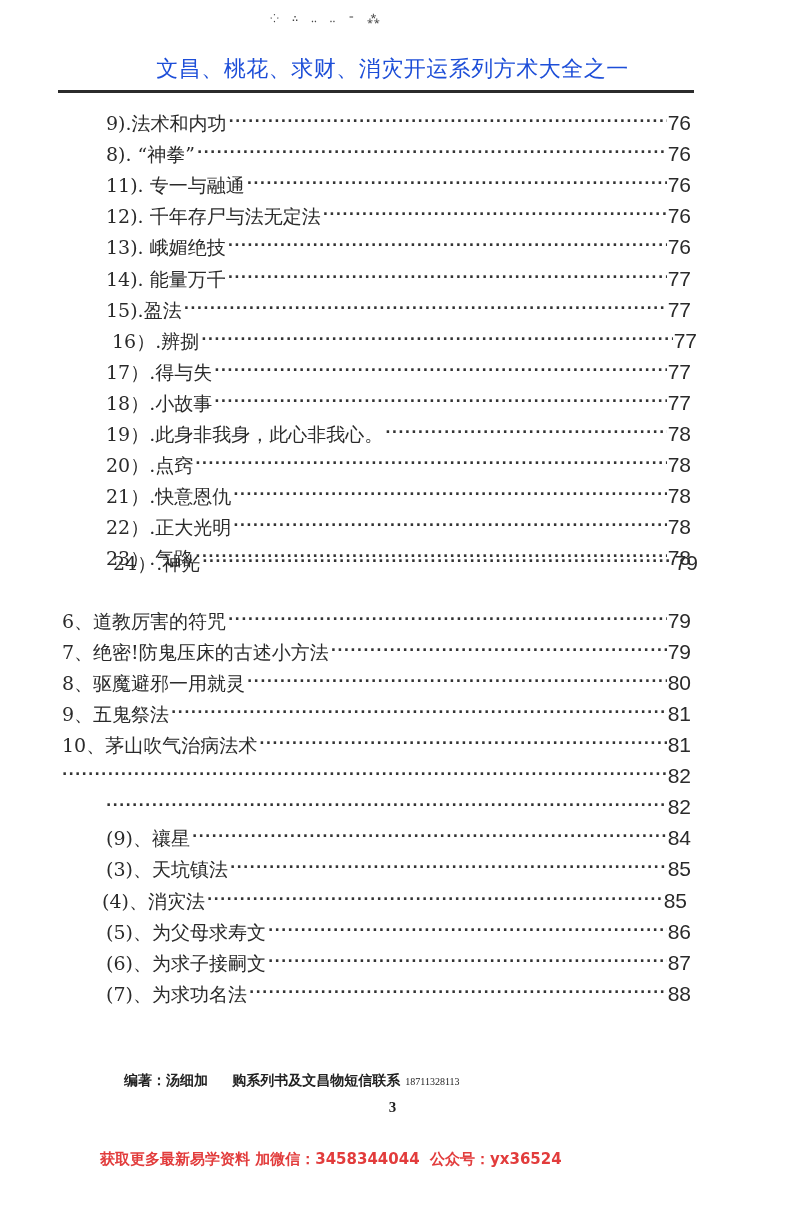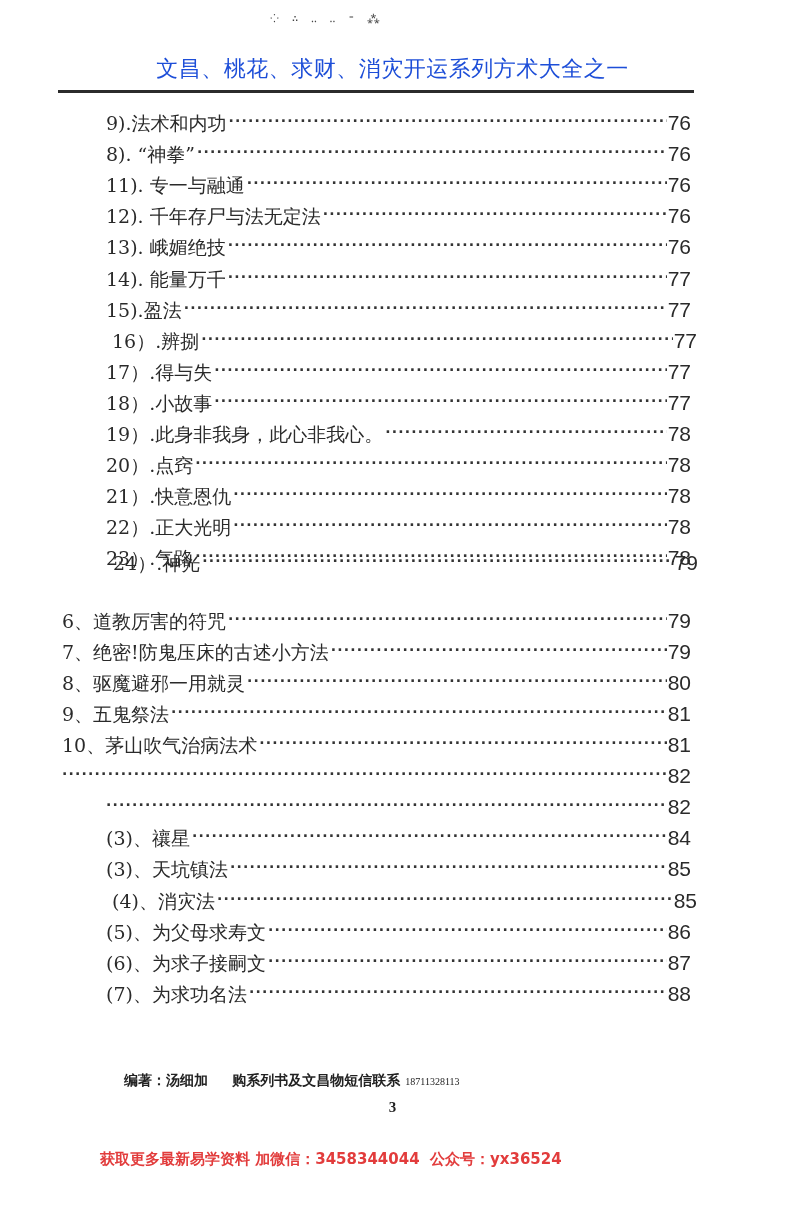--- a/index.html
+++ b/index.html
@@ -176,30 +176,30 @@
     </div>
     <div class="toc-row" style="left: 62px; width: 629px; top: 653.1px;">
       <span class="leader"></span>
       <span class="page">82</span>
     </div>
     <div class="toc-row" style="left: 106px; width: 585px; top: 684.2px;">
       <span class="leader"></span>
       <span class="page">82</span>
     </div>
     <div class="toc-row" style="left: 106px; width: 585px; top: 715.3px;">
-      <span class="label">(3)、禳星</span>
+      <span class="label">(9)、禳星</span>
       <span class="leader"></span>
       <span class="page">84</span>
     </div>
     <div class="toc-row" style="left: 106px; width: 585px; top: 746.4px;">
       <span class="label">(3)、天坑镇法</span>
       <span class="leader"></span>
       <span class="page">85</span>
     </div>
-    <div class="toc-row" style="left: 112px; width: 585px; top: 777.5px;">
+    <div class="toc-row" style="left: 102px; width: 585px; top: 777.5px;">
       <span class="label">(4)、消灾法</span>
       <span class="leader"></span>
       <span class="page">85</span>
     </div>
     <div class="toc-row" style="left: 106px; width: 585px; top: 808.6px;">
       <span class="label">(5)、为父母求寿文</span>
       <span class="leader"></span>
       <span class="page">86</span>
     </div>
     <div class="toc-row" style="left: 106px; width: 585px; top: 839.7px;">

